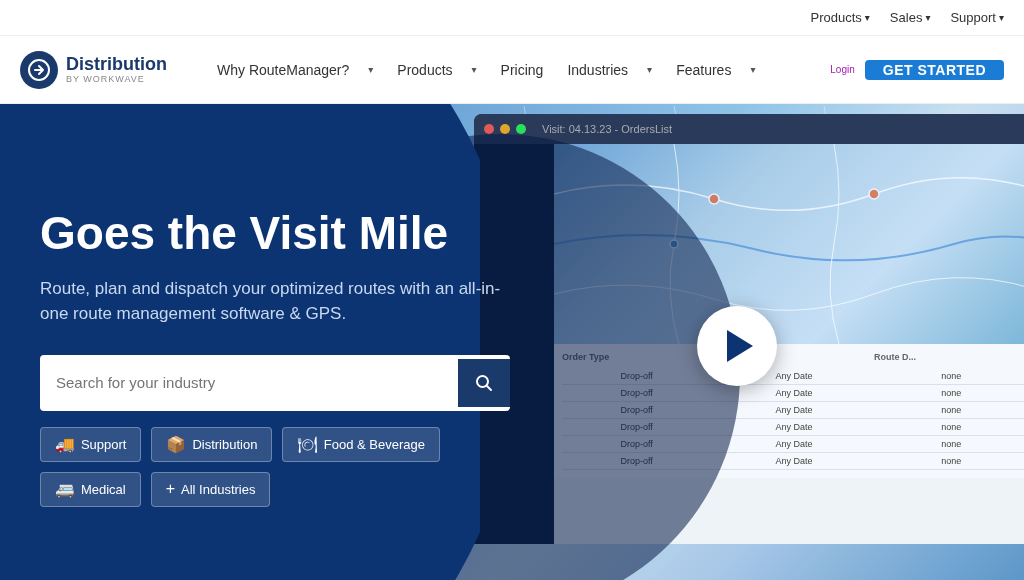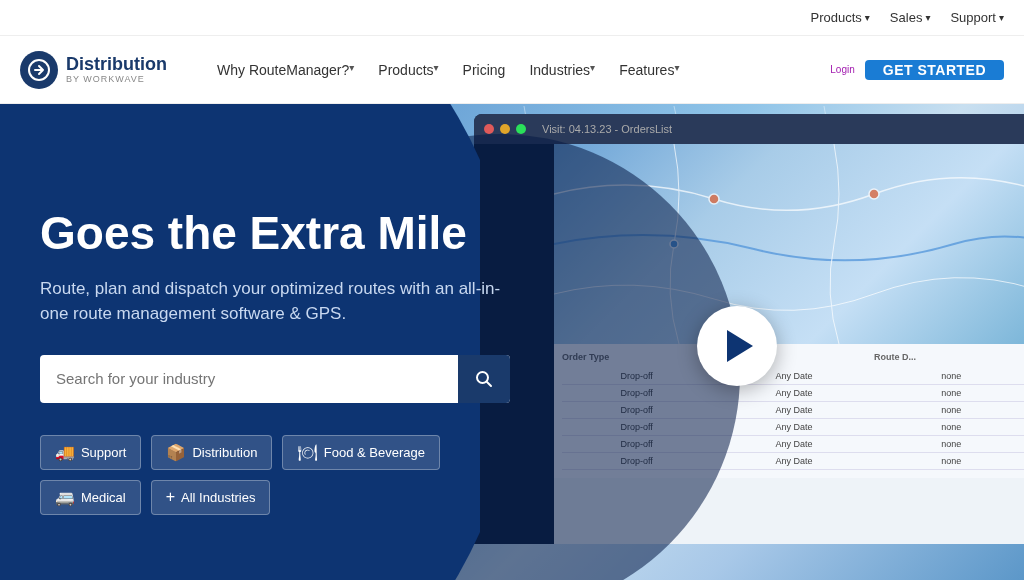--- a/index.html
+++ b/index.html
@@ -76,21 +76,22 @@
       align-items: center;
       gap: 4px;
       flex: 1;
     }
     .nav-link {
       font-size: 14px;
       color: #333;
       padding: 8px 10px;
       cursor: pointer;
       display: flex;
-      gap: 0;
+      align-items: center;
+      gap: 19px;
       white-space: nowrap;
     }
     .nav-link .chevron { font-size: 10px; color: #555; }
     .nav-login {
       font-size: 10px;
       color: #a21caf;
       padding: 8px 10px;
       cursor: pointer;
     }
     .btn-get-started {
@@ -239,22 +240,22 @@
       margin-bottom: 28px;
       max-width: 480px;
     }
     .search-bar {
       display: flex;
       align-items: center;
       background: #fff;
       border-radius: 4px;
       overflow: hidden;
       max-width: 580px;
-      height: 48px;
-      margin-bottom: 32px;
+      height: 56px;
+      margin-bottom: 16px;
     }
     .search-input {
       flex: 1;
       border: none;
       outline: none;
       padding: 0 16px;
       font-size: 15px;
       color: #999;
       background: transparent;
     }
@@ -483,21 +484,21 @@
 
   <div class="map-dark-overlay"></div>
 
   <div class="play-button" style="left:72%;top:50%;">
     <div class="play-triangle"></div>
   </div>
 
   <div class="hero-content">
     <h1 class="hero-title">
       <br>
-      <span>Goes the Extra Mile</span>
+      <span>Goes the Visit Mile</span>
     </h1>
     <p class="hero-subtitle">Route, plan and dispatch your optimized routes with an all-in-one route management software &amp; GPS.</p>
 
     <div class="search-bar">
       <input type="text" class="search-input" placeholder="Search for your industry" style="">
       <button class="search-btn">
         <svg width="20" height="20" viewBox="0 0 20 20" fill="none">
           <circle cx="8.5" cy="8.5" r="5.5" stroke="white" stroke-width="2"></circle>
           <path d="M13 13L17 17" stroke="white" stroke-width="2" stroke-linecap="round"></path>
         </svg>

